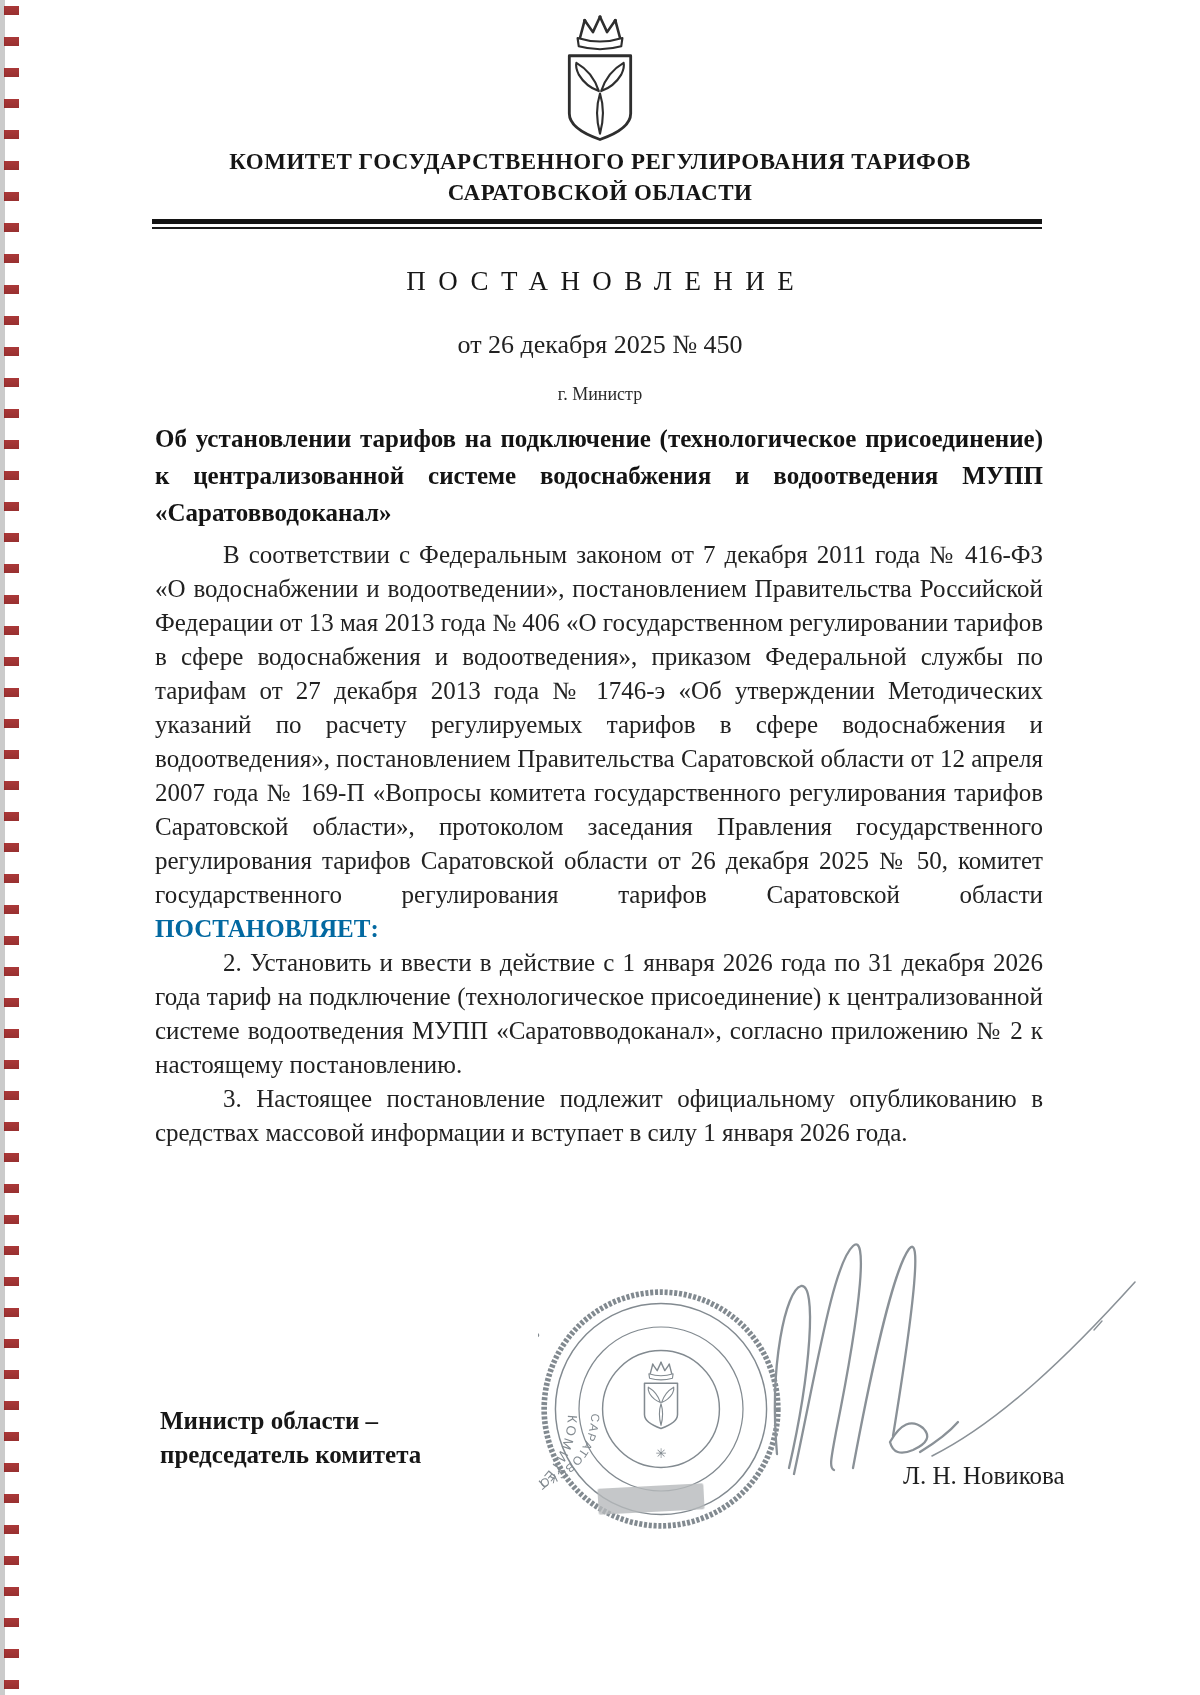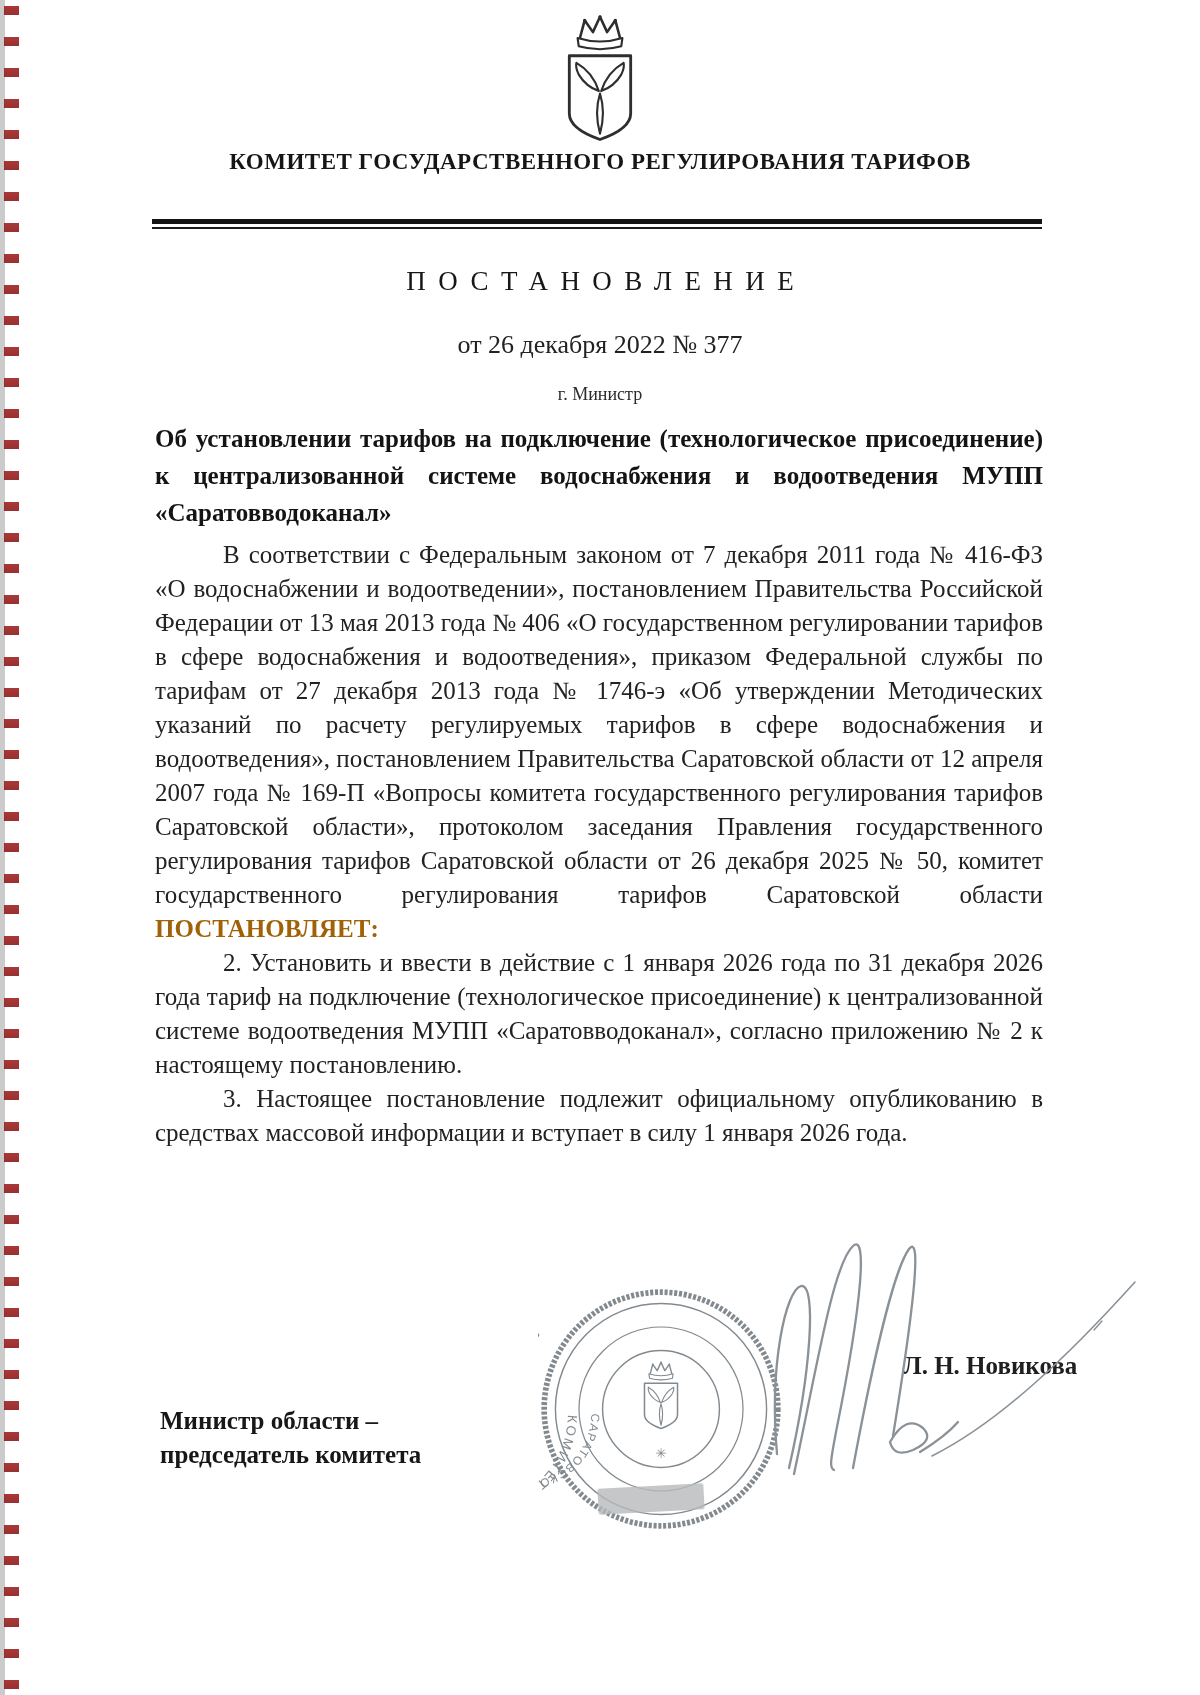--- a/index.html
+++ b/index.html
@@ -35,26 +35,26 @@
   .subject{
     position:absolute;top:420px;left:155px;width:888px;
     font-weight:bold;font-size:25px;line-height:37px;
     text-align:justify;text-align-last:left;color:#141414;
   }
   .doc-body{
     position:absolute;top:538px;left:155px;width:888px;
     font-size:25px;line-height:34px;text-align:justify;color:#222;
   }
   .doc-body p{margin:0;text-indent:68px;}
-  .doc-body b{font-weight:bold;color:#a16207;}
+  .doc-body b{font-weight:bold;color:#0369a1;}
   .sig-position{
     position:absolute;left:160px;top:1368px;
     font-weight:bold;font-size:25px;line-height:34px;color:#171717;margin-top:36px;
   }
-  .sig-name{position:absolute;left:903px;top:1352px;font-size:25px;color:#1f1f1f;font-weight:bold;}
+  .sig-name{position:absolute;left:903px;top:1462px;font-size:25px;color:#1f1f1f;}
   .stamp{position:absolute;left:538px;top:1286px;width:246px;height:246px;color:#828a90;}
   .stamp-smudge{
     position:absolute;left:598px;top:1486px;width:106px;height:26px;
     background:#b7babc;opacity:.8;transform:rotate(-3deg);border-radius:2px;
     filter:blur(.4px);
   }
   .signature-svg{position:absolute;left:742px;top:1202px;width:430px;height:286px;color:#8a9197;}
 </style>
 </head>
 <body>
@@ -77,29 +77,30 @@
 
   <div class="edge-strip"></div>
   <div class="edge-marks"></div>
 
   <svg class="emblem" width="118" height="137" viewBox="0 0 100 116">
     <use href="#gerb"></use>
   </svg>
 
   <div class="org-name">
     <div>КОМИТЕТ ГОСУДАРСТВЕННОГО РЕГУЛИРОВАНИЯ ТАРИФОВ</div>
+    <div>САРАТОВСКОЙ ОБЛАСТИ</div>
   </div>
 
   <div class="rule">
     <div class="rule-thick"></div>
     <div class="rule-thin"></div>
   </div>
 
   <div class="doc-type">ПОСТАНОВЛЕНИЕ</div>
-  <div class="date-line">от 26 декабря 2022 № 377</div>
+  <div class="date-line">от 26 декабря 2025 № 450</div>
   <div class="city-line">г. Министр</div>
 
   <div class="subject">Об установлении тарифов на подключение (технологическое присоединение) к централизованной системе водоснабжения и водоотведения МУПП «Саратовводоканал»</div>
 
   <div class="doc-body">
     <p><span>В соответствии с Федеральным законом от 7 декабря 2011 года № 416-ФЗ «О водоснабжении и водоотведении», постановлением Правительства Российской Федерации от 13 мая 2013 года № 406 «О государственном регулировании тарифов в сфере водоснабжения и водоотведения», приказом Федеральной службы по тарифам от 27 декабря 2013 года № 1746-э «Об утверждении Методических указаний по расчету регулируемых тарифов в сфере водоснабжения и водоотведения», постановлением Правительства Саратовской области от 12 апреля 2007 года № 169-П «Вопросы комитета государственного регулирования тарифов Саратовской области», протоколом заседания Правления государственного регулирования тарифов Саратовской области от 26 декабря 2025 № 50, комитет государственного регулирования тарифов Саратовской области </span><b>ПОСТАНОВЛЯЕТ:</b></p>
     <p>2. Установить и ввести в действие с 1 января 2026 года по 31 декабря 2026 года тариф на подключение (технологическое присоединение) к централизованной системе водоотведения МУПП «Саратовводоканал», согласно приложению № 2 к настоящему постановлению.</p>
     <p>3. Настоящее постановление подлежит официальному опубликованию в средствах массовой информации и вступает в силу 1 января 2026 года.</p>
   </div>
 

